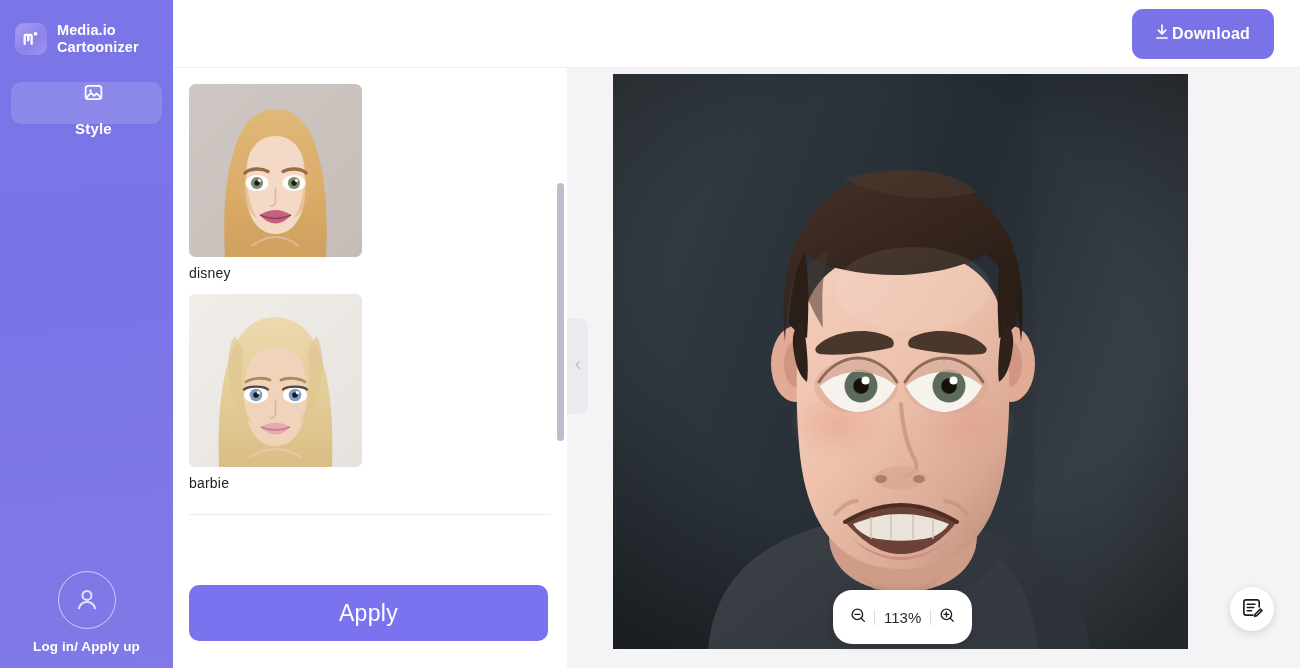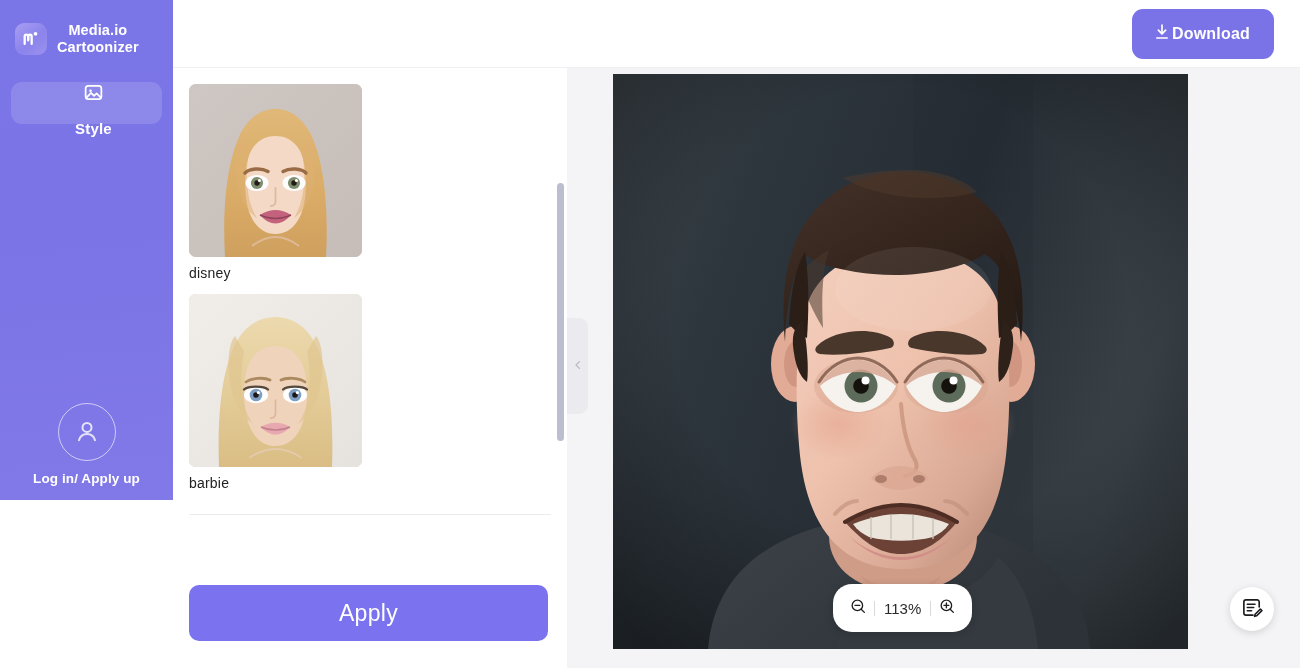--- a/index.html
+++ b/index.html
@@ -15,27 +15,26 @@
   .app {
     position: relative;
     width: 1300px;
     height: 668px;
     display: flex;
   }
 
   
   .sidebar {
     width: 173px;
-    height: 500px;
+    height: 668px;
     background: linear-gradient(175deg, #7b76e8 0%, #7a74e6 45%, #8279e8 100%);
     position: relative;
     flex: 0 0 173px;
     display: flex;
     flex-direction: column;
-    text-align: center;
   }
 
   .brand {
     display: flex;
     align-items: center;
     gap: 10px;
     padding: 22px 0 0 15px;
   }
   .brand-logo {
     width: 32px;
@@ -256,25 +255,25 @@
     overflow: hidden;
     background: #2b3238;
   }
 
   
   .portrait { position:absolute; inset:0; }
 
   .zoom-bar {
     position: absolute;
     left: 266px;
-    bottom: 36px;
+    bottom: 24px;
     display: flex;
     align-items: center;
     gap: 0;
-    height: 48px;
+    height: 54px;
     padding: 0 9px;
     background: #ffffff;
     border-radius: 19px;
     box-shadow: 0 2px 8px rgba(0,0,0,0.16);
     z-index: 6;
   }
   .zoom-btn {
     width: 32px; height: 32px;
     display: flex; align-items: center; justify-content: center;
     border: none; background: transparent; cursor: pointer; padding: 0;

